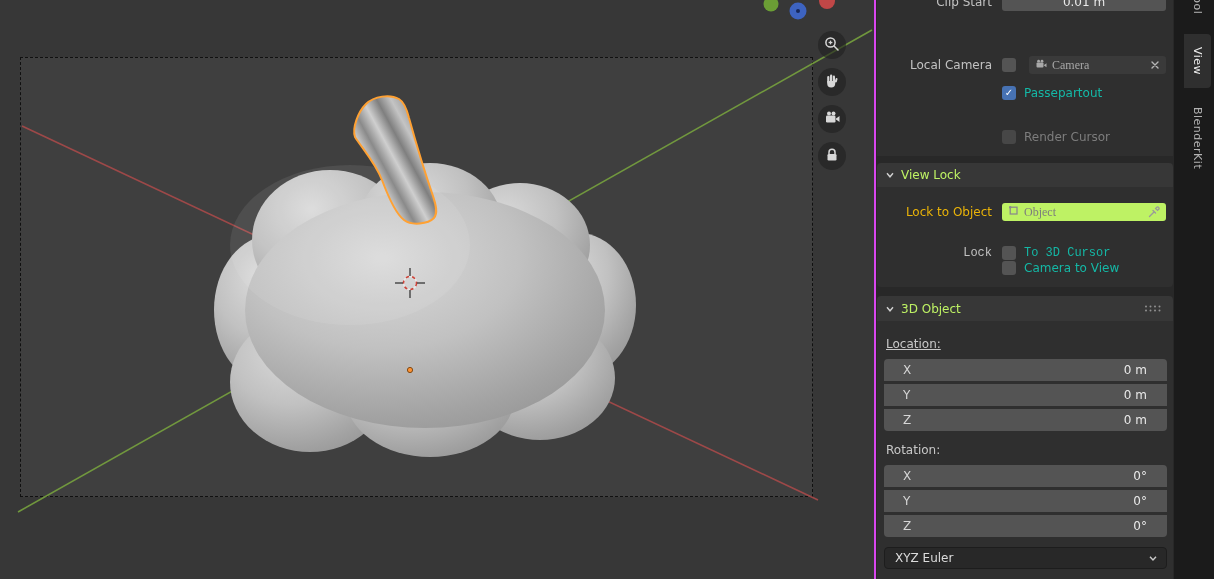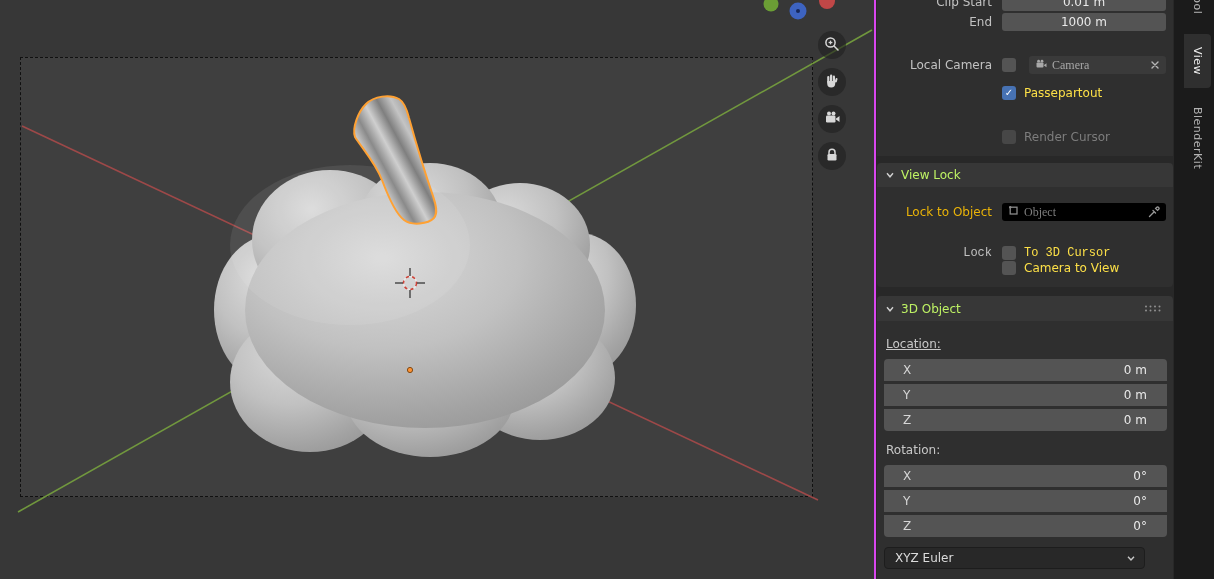--- a/index.html
+++ b/index.html
@@ -27,38 +27,38 @@
 
   .prow { position:absolute; left:0; width:300px; height:18px; display:flex; align-items:center; z-index:2; }
   .plab { width:126px; padding-right:10px; text-align:right; color:#c2c2c2; white-space:nowrap; }
   .plab.dim { color:#eab308; }
   .pfield { height:18px; width:164px; background:#545454; border-radius:3px; color:#e9e9e9;
             display:flex; align-items:center; justify-content:center; }
   .chk { width:14px; height:14px; border-radius:3px; background:#545454; flex:none;
          display:flex; align-items:center; justify-content:center; }
   .chk.on { background:#4772b3; color:#fff; font-size:10px; font-weight:bold; line-height:1; }
   .chk.dim { background:#474747; }
-  .chklab { margin-left:8px; color:#fde047; white-space:nowrap; }
+  .chklab { margin-left:8px; color:#14b8a6; white-space:nowrap; }
   .chklab.dim { color:#7d7d7d; }
 
   .idfield { height:18px; border-radius:3px; background:#3a3a3a; display:flex; align-items:center;
              padding:0 6px; color:#a8a8a8;font-family:Liberation Serif, serif; }
   .idfield .txt { margin-left:5px; }
   .idfield .right { margin-left:auto; display:flex; }
 
   .vfield { position:absolute; left:8px; width:283px; height:22px; background:#545454; z-index:2;
             display:flex; align-items:center; padding:0 20px 0 19px; color:#e9e9e9; }
   .vfield .ax { color:#d6d6d6; }
   .vfield .val { margin-left:auto; }
   .r-top { border-radius:4px 4px 0 0; }
   .r-bot { border-radius:0 0 4px 4px; }
 
   .slab { position:absolute; left:10px; color:#c8c8c8; z-index:2; }
 
-  .dropdown { position:absolute; left:8px; width:261px; height:22px; background:#282828;
+  .dropdown { position:absolute; left:8px; width:283px; height:22px; background:#282828;
               border:1px solid #1d1d1d; border-radius:4px; z-index:2; display:flex; align-items:center;
               padding:0 8px 0 10px; color:#dcdcdc; }
   .dropdown .chev { margin-left:auto; display:flex; }
 
   
   .tabstrip { position:absolute; left:1174px; top:0; width:40px; height:579px; background:#1b1b1b; overflow:hidden; }
   .vtab { position:absolute; left:10px; width:27px; writing-mode:vertical-rl;
           display:flex; align-items:center; justify-content:center;
           font-size:11px; color:#b3b3b3; border-radius:0 4px 4px 0; letter-spacing:0.5px; }
   .vtab.active { background:#2f2f2f; color:#ededed; }
@@ -180,26 +180,20 @@
     <div class="sec" style="top:187px; height:100px; border-radius:0 0 4px 4px;"></div>
     <div class="sec" style="top:321px; height:258px;"></div>
 
     <div class="prow" style="top:-7px;">
       <span class="plab">Clip Start</span>
       <div class="pfield">
         <span>0.01 m</span>
       </div>
     </div>
 
-    <div class="prow" style="top:13px;">
-      <span class="plab">End</span>
-      <div class="pfield">
-        <span>1000 m</span>
-      </div>
-    </div>
 
     <div class="prow" style="top:56px;">
       <span class="plab">Local Camera</span>
       <span class="chk"></span>
       <div class="idfield" style="margin-left:13px; width:137px;">
         <span>
           <svg width="12" height="10" viewBox="0 0 12 10" fill="#a8a8a8">
               <circle cx="3.6" cy="2.2" r="1.4"></circle>
               <circle cx="7" cy="2.2" r="1.4"></circle>
               <rect x="1.5" y="3.6" width="7" height="5" rx="1"></rect>
@@ -231,21 +225,21 @@
       <span class="chev">
         <svg width="10" height="10" viewBox="0 0 10 10">
             <polyline points="2,3.2 5,6.8 8,3.2" fill="none" stroke="#d0d0d0" stroke-width="1.4"></polyline>
           </svg>
       </span>
       <span>View Lock</span>
     </div>
 
     <div class="prow" style="top:203px;">
       <span class="plab dim">Lock to Object</span>
-      <div class="idfield" style="width:164px; background:#000000;">
+      <div class="idfield" style="width:164px; background:#bef264;">
         <span>
           <svg width="11" height="11" viewBox="0 0 11 11">
               <rect x="2.2" y="2.2" width="6.8" height="6.8" fill="none" stroke="#8a8a8a" stroke-width="1.3"></rect>
               <circle cx="2.2" cy="2.2" r="1.2" fill="#8a8a8a"></circle>
             </svg>
         </span>
         <span class="txt" style="color:#7d7d7d;">Object</span>
         <span class="right">
           <svg width="12" height="12" viewBox="0 0 12 12">
               <path d="M1.5 10.5 l4 -4 M5 4.5 l2.5 2.5 M7.6 2.4 l1 -1 a1.3 1.3 0 0 1 2 2 l-1 1 l-2 -2 z" stroke="#9a9a9a" stroke-width="1.3" fill="none" stroke-linecap="round"></path>

